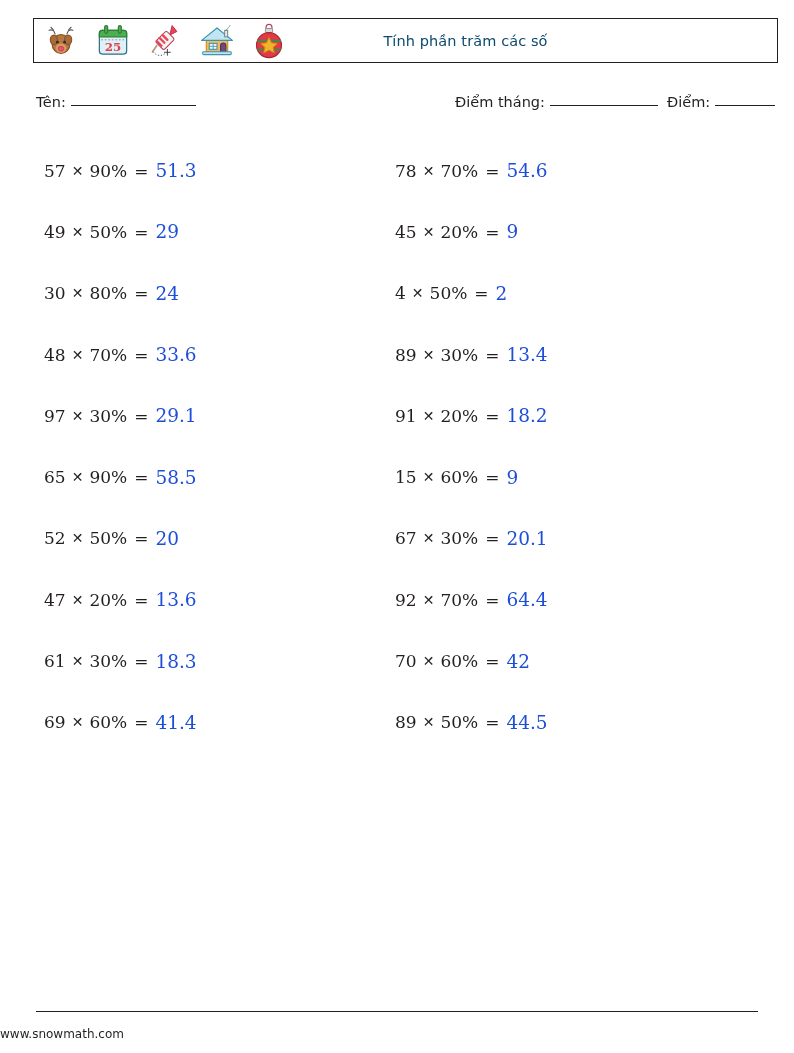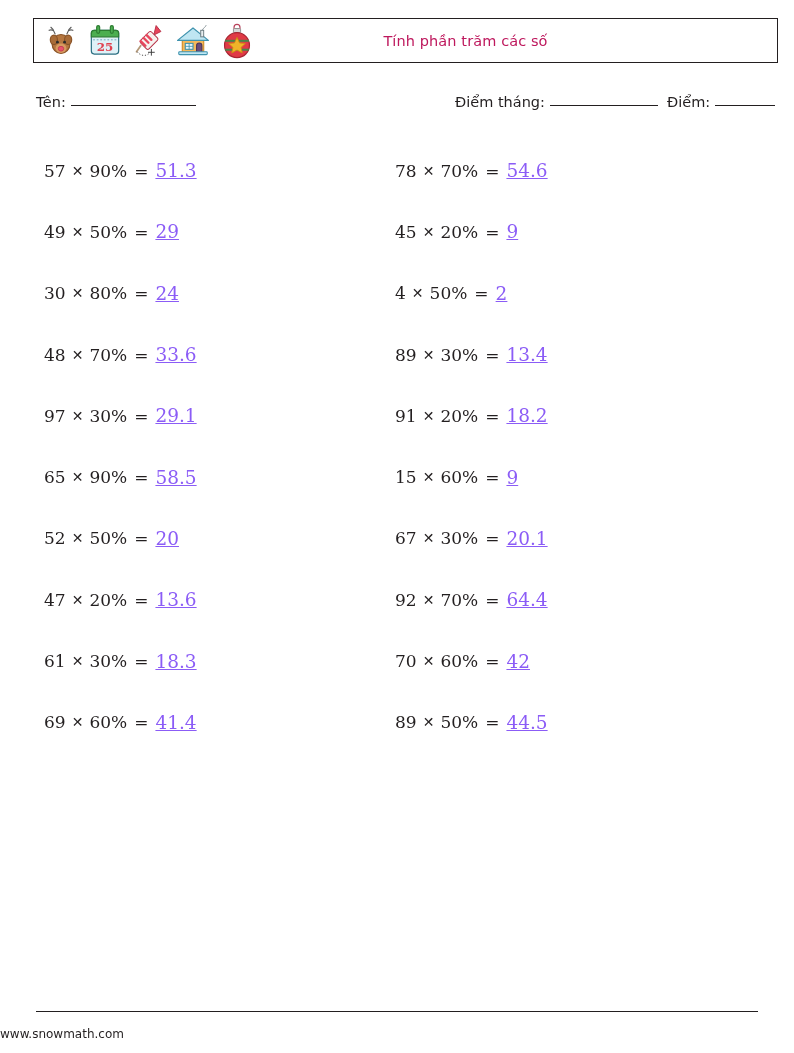--- a/index.html
+++ b/index.html
@@ -26,39 +26,39 @@
     border: 1.5px solid #231f20;
     box-sizing: border-box;
   }
   .icon-strip {
     position: absolute;
     left: 8px;
     top: 0;
     height: 100%;
     display: flex;
     align-items: center;
-    gap: 6px;
+    gap: 14px;
   }
   .emoji-icon {
     width: 38px;
     height: 38px;
     display: block;
   }
   .worksheet-title {
     position: absolute;
     left: 0;
     right: 0;
     top: 0;
     height: 100%;
     display: flex;
     align-items: center;
     justify-content: center;
     font-family: "DejaVu Sans", sans-serif;
     font-size: 14.5px;
-    color: #be185d;
+    color: #0c4a6e;
     letter-spacing: 0.1px;
     padding-left: 120px;
     box-sizing: border-box;
   }
 
   
   .info-row {
     position: absolute;
     left: 0;
     top: 92px;
@@ -117,24 +117,23 @@
   }
   .p-times {
     margin: 0 6px;
     font-family: "DejaVu Sans", sans-serif;
     font-size: 14px;
     position: relative;
     top: 0px;
   }
   .p-equals { margin: 0 7px; }
   .p-answer {
-    color: #8b5cf6;
+    color: #1d4ed8;
     font-family: "DejaVu Serif", serif;
     font-size: 18.5px;
-    text-decoration: underline;
   }
 
   
   .footer-rule {
     position: absolute;
     left: 36px;
     top: 1011px;
     width: 722px;
     border-top: 1.6px solid #231f20;
   }

